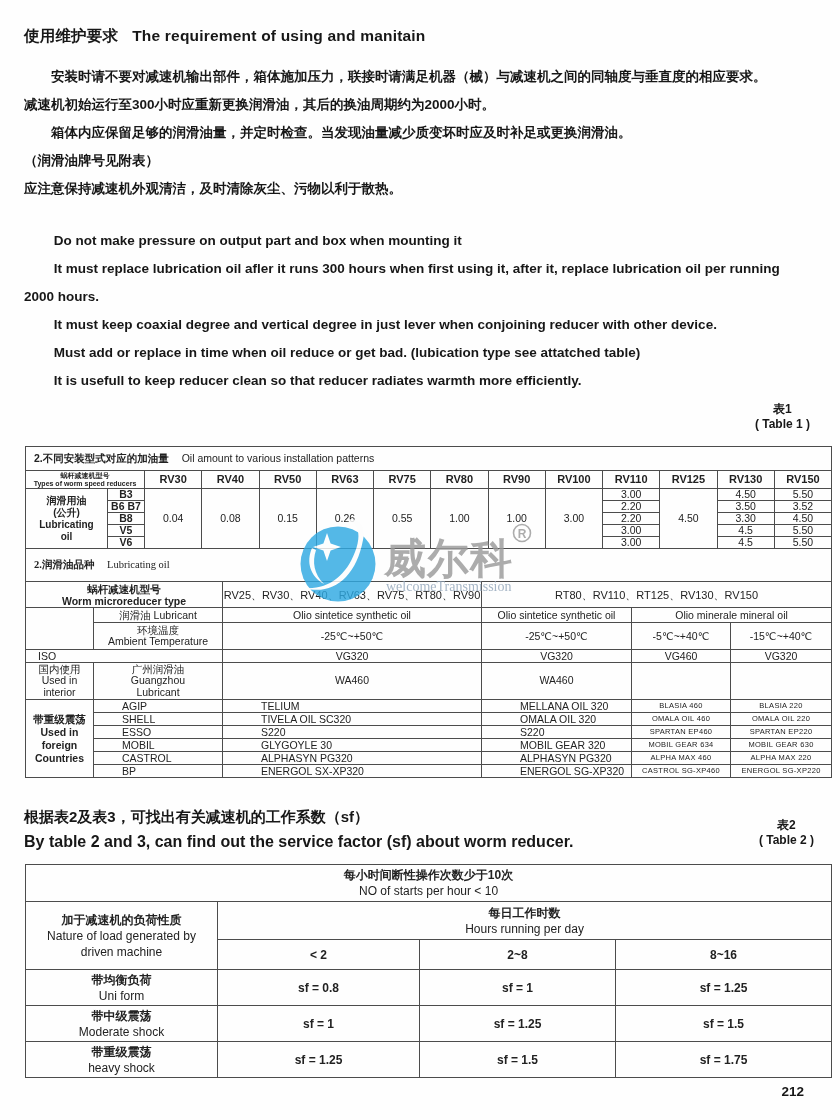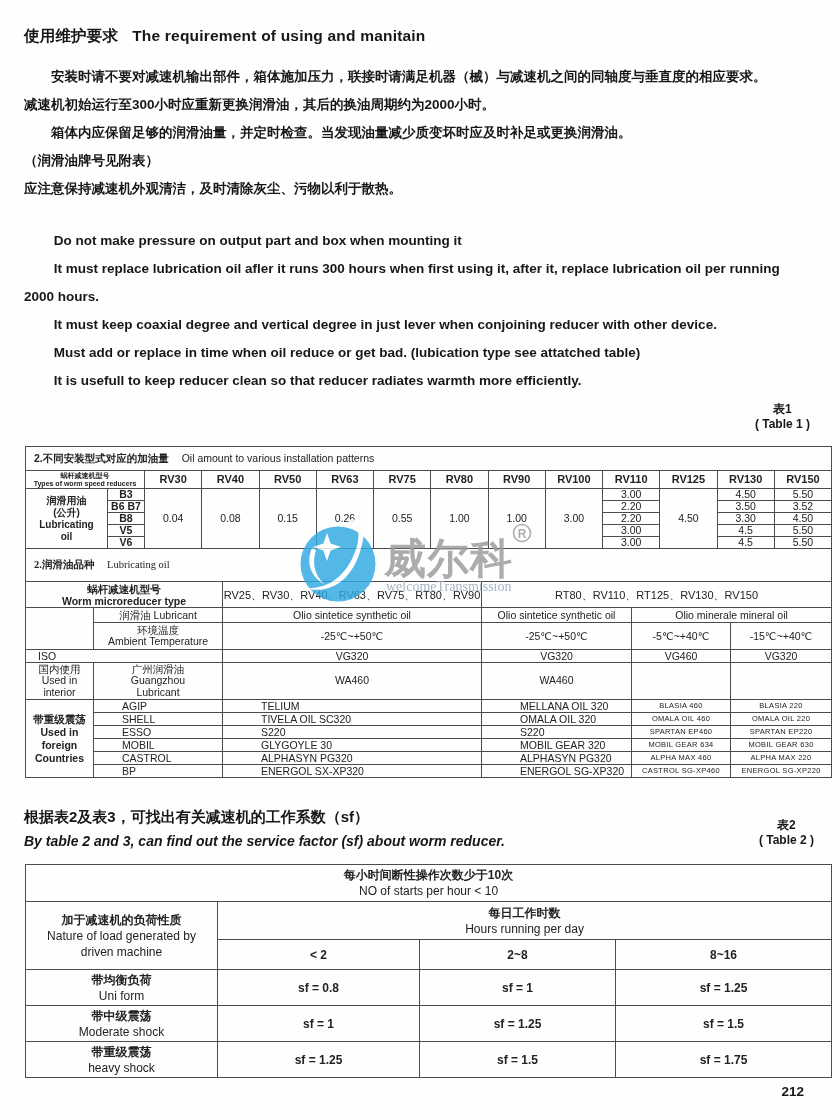--- a/index.html
+++ b/index.html
@@ -47,21 +47,21 @@
   .t1b .frow td { height:13px; }
   .t1b .leftpad { text-align:left; padding-left:12px; }
   .t1b .brand { text-align:left; padding-left:28px; }
   .t1b .oilname { text-align:left; padding-left:38px; }
   .t1b .small { font-size:7.5px; letter-spacing:.3px; }
   .t1b .multiline { line-height:11.5px; }
   .t1b .flabel div { font-size:10.5px; line-height:13px; font-weight:600; }
   
   .heading2 { position:absolute; left:24px; top:804px; width:740px; }
   .heading2 .zh { font-size:15px; font-weight:bold; line-height:25px; }
-  .heading2 .en { font-size:14px; font-weight:bold; line-height:25px;font-style:italic; }
+  .heading2 .en { font-size:16px; font-weight:bold; line-height:25px; }
   
   .t2wrap { position:absolute; left:25px; top:864px; }
   .t2 td { font-size:12px; line-height:16px; }
   .t2 .r1 td { height:37px; }
   .t2 .r2 td { height:38px; }
   .t2 .r3 td { height:30px; font-weight:bold; }
   .t2 .drow td { height:36px; }
   .t2 .zh { font-weight:bold; }
   .t2 .sf { font-weight:bold; }
   

